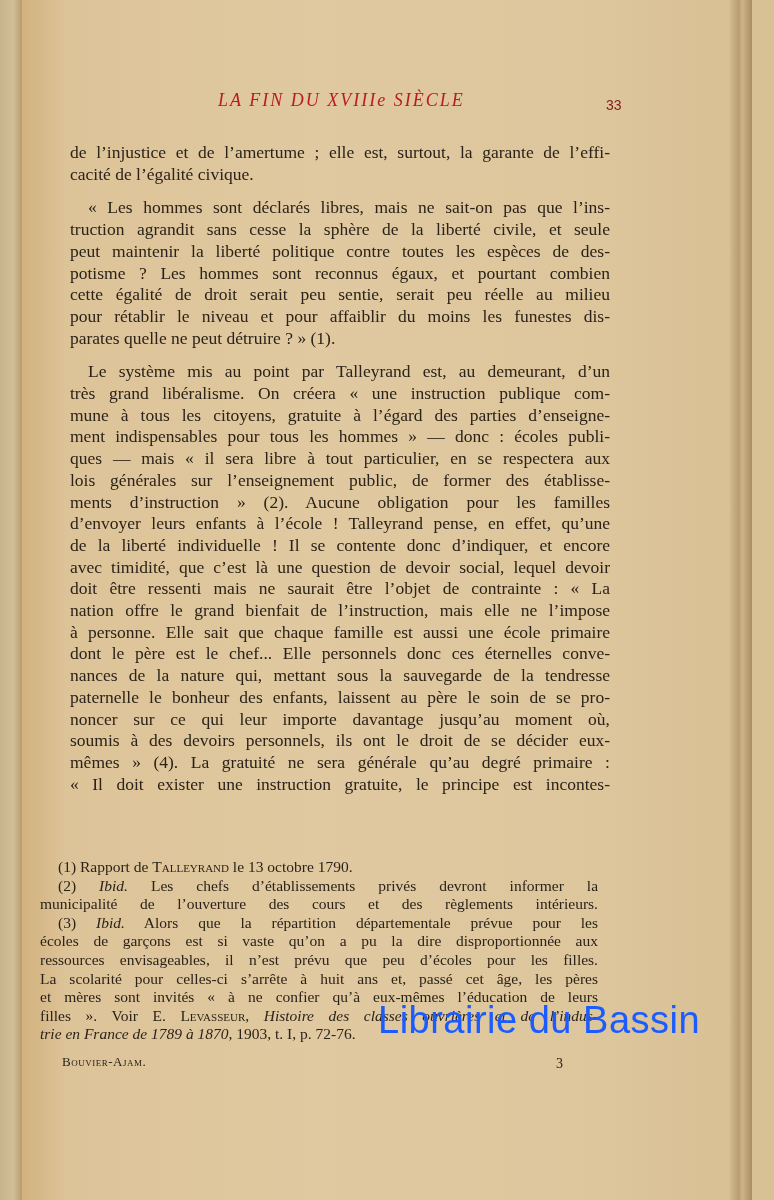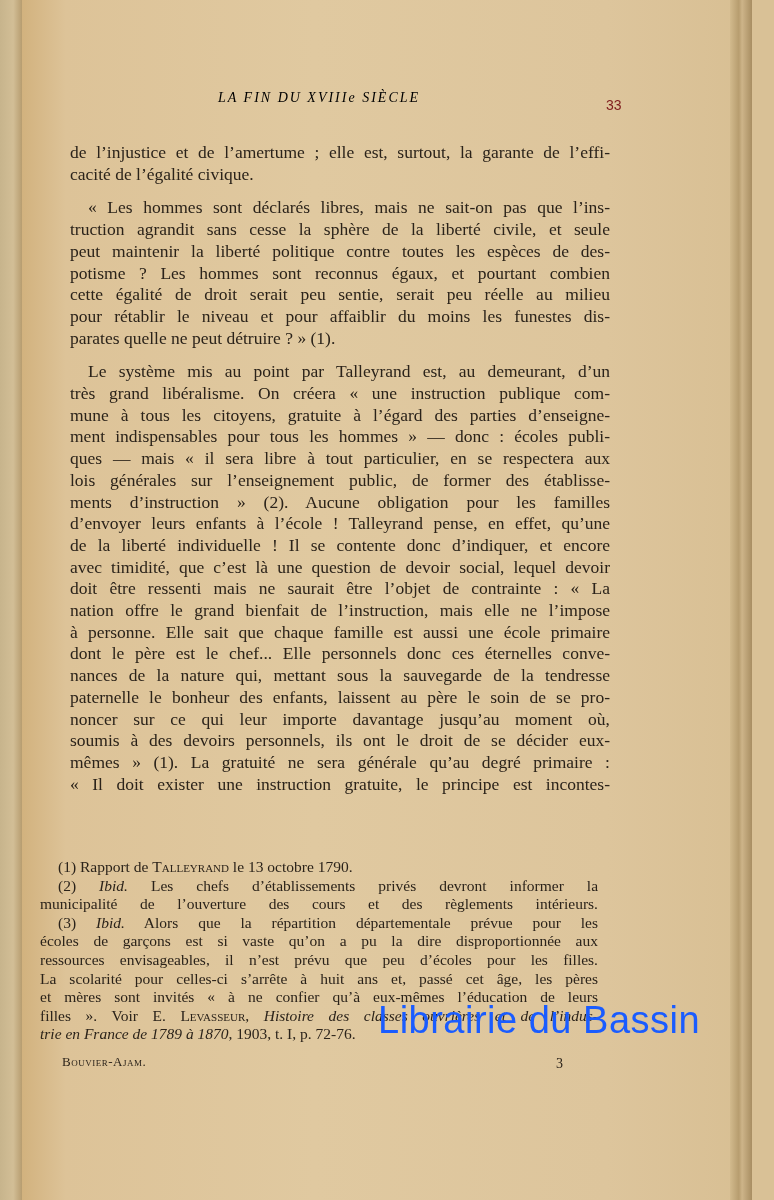--- a/index.html
+++ b/index.html
@@ -21,21 +21,21 @@
     position: absolute; left: 22px; top: 0; width: 730px; height: 1200px;
     background: linear-gradient(90deg, #d2b27e 0%, #ddc398 6%, #e0c9a0 40%, #ddc59c 80%, #d8bf93 100%);
   }
   .page-edge {
     position: absolute; right: 0; top: 0; width: 22px; height: 1200px;
     background: linear-gradient(90deg, #d2ba8d 0%, #b79d6f 40%, #cdb489 55%, #a88e62 100%);
   }
   .running-head {
     position: absolute; left: 218px; top: 90px;
     font-family: "Liberation Serif", serif; font-style: italic;
-    font-size: 14px; letter-spacing: 2px; color: #000000;
+    font-size: 18px; letter-spacing: 2px; color: #b91c1c;
   }
   .folio {
     position: absolute; left: 606px; top: 97px;
     font-family: "Liberation Sans", sans-serif; font-size: 14px; color: #7f1d1d;
   }
   .body-text {
     position: absolute; left: 58px; top: 130px; width: 564px;
     font-family: "Liberation Serif", serif; font-size: 17.5px; line-height: 21.7px;
     color: #2b231a; text-align: justify;
   }
@@ -106,21 +106,21 @@
     <span class="line">de la liberté individuelle ! Il se contente donc d’indiquer, et encore</span>
     <span class="line">avec timidité, que c’est là une question de devoir social, lequel devoir</span>
     <span class="line">doit être ressenti mais ne saurait être l’objet de contrainte : « La</span>
     <span class="line">nation offre le grand bienfait de l’instruction, mais elle ne l’impose</span>
     <span class="line">à personne. Elle sait que chaque famille est aussi une école primaire</span>
     <span class="line">dont le père est le chef... Elle personnels donc ces éternelles conve-</span>
     <span class="line">nances de la nature qui, mettant sous la sauvegarde de la tendresse</span>
     <span class="line">paternelle le bonheur des enfants, laissent au père le soin de se pro-</span>
     <span class="line">noncer sur ce qui leur importe davantage jusqu’au moment où,</span>
     <span class="line">soumis à des devoirs personnels, ils ont le droit de se décider eux-</span>
-    <span class="line">mêmes » (1). La gratuité ne sera générale qu’au degré primaire :</span>
+    <span class="line">mêmes » (4). La gratuité ne sera générale qu’au degré primaire :</span>
     <span class="line">« Il doit exister une instruction gratuite, le principe est incontes-</span>
   </p>
 </div>
 
 <div class="notes">
   <span class="line last ni"><span>(1)</span> <span>Rapport de </span><span class="sc">Talleyrand</span><span> le 13 octobre 1790.</span></span>
 
   <span class="line ni"><span>(2)</span> <span class="it">Ibid.</span><span> Les chefs d’établissements privés devront informer la</span></span>
   <span class="line">municipalité de l’ouverture des cours et des règlements intérieurs.</span>
 

